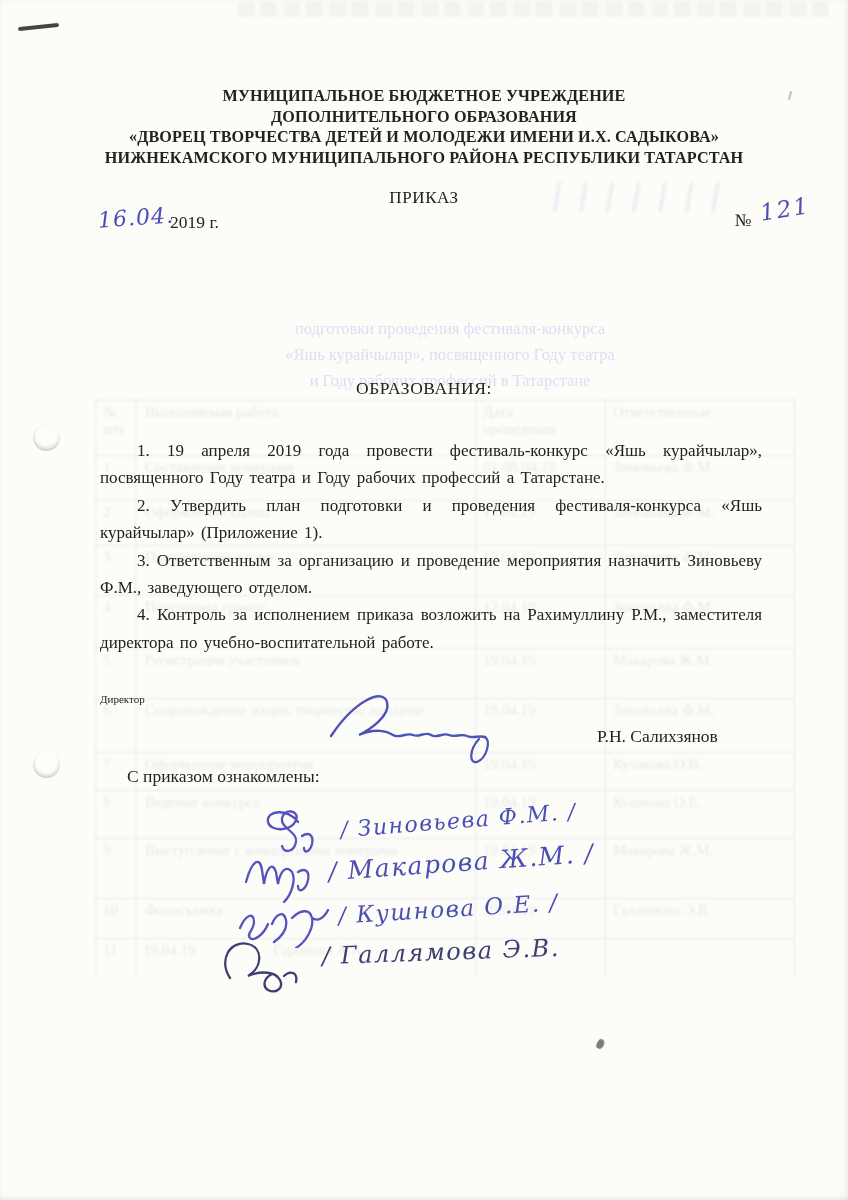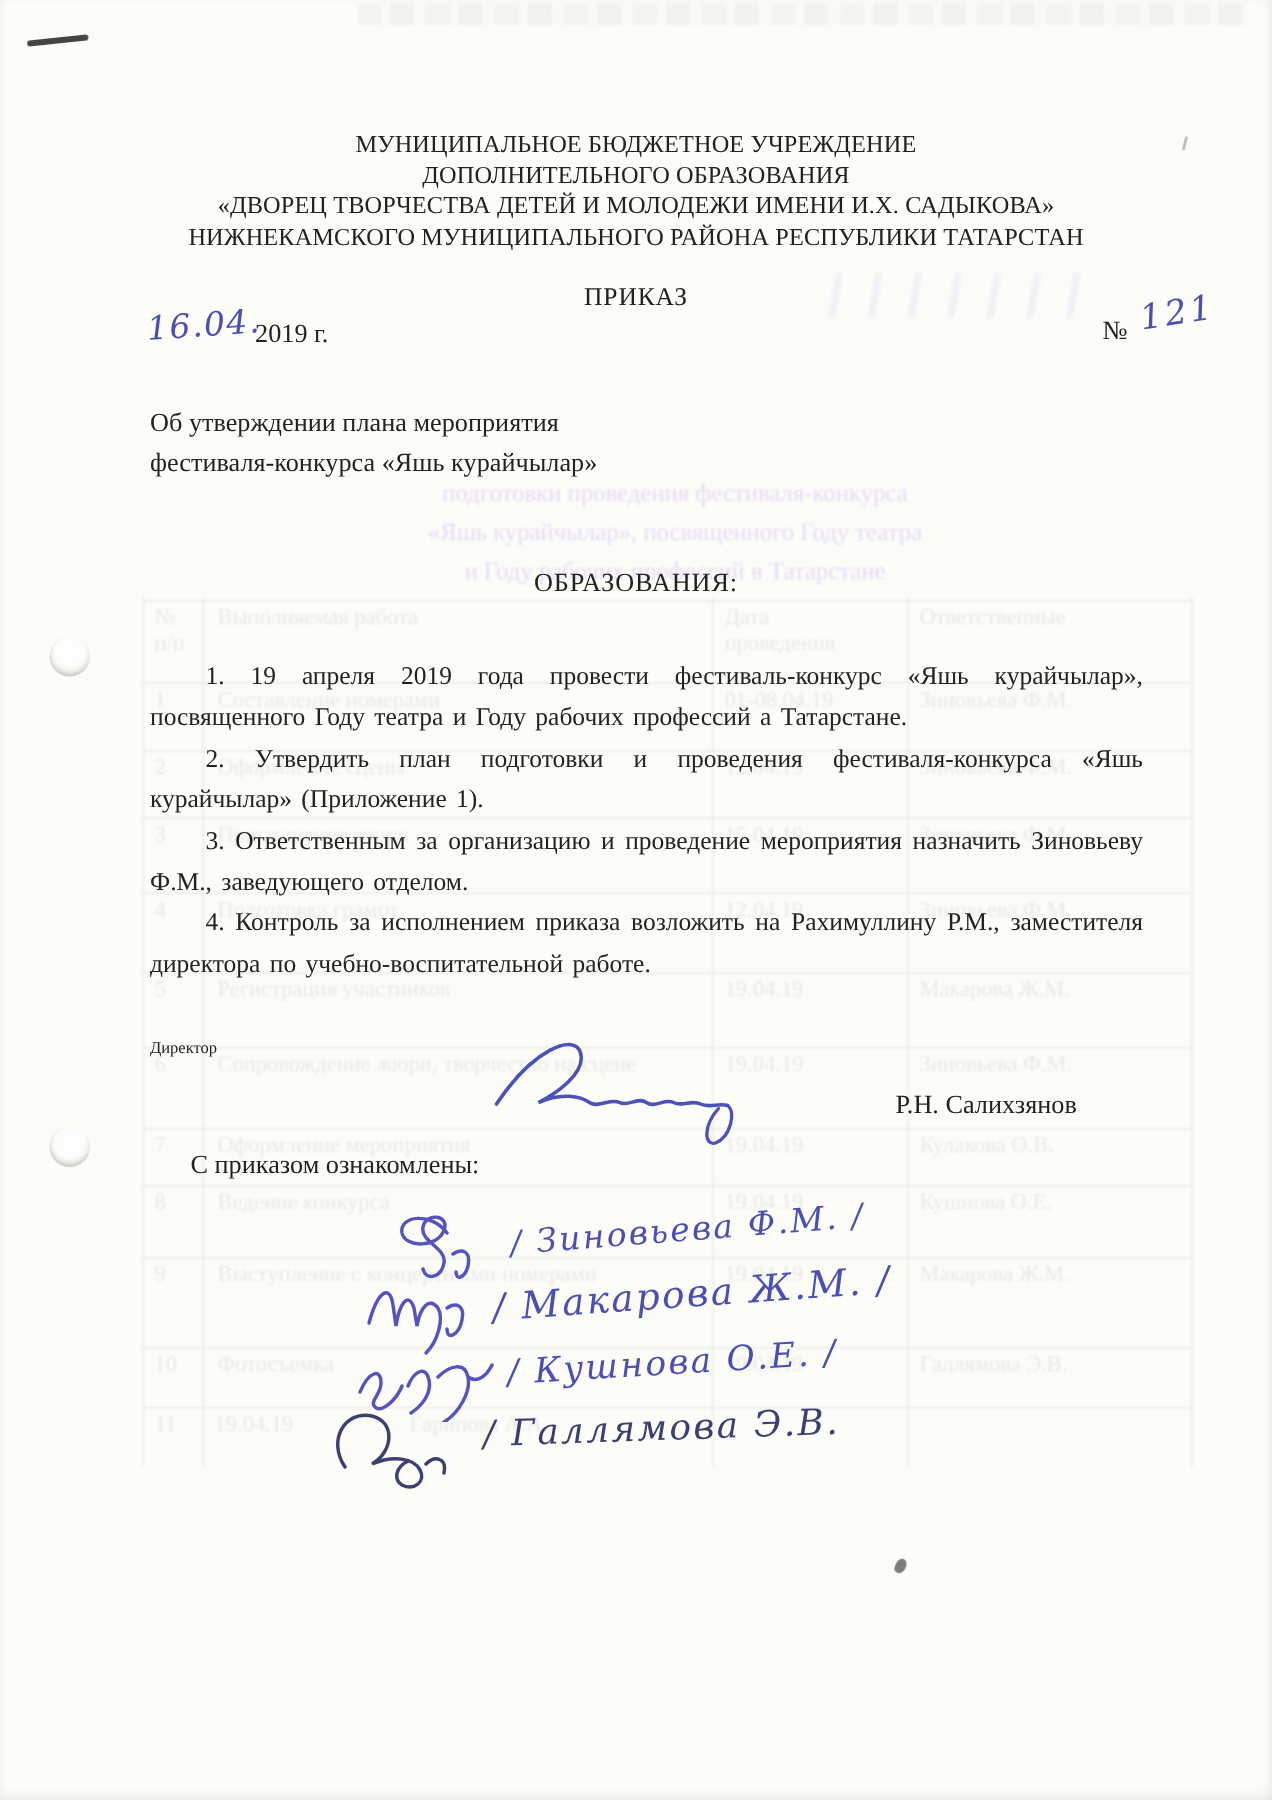--- a/index.html
+++ b/index.html
@@ -9,21 +9,21 @@
     font-family:"Liberation Serif",serif;color:#222220;
   }
   .page::after{
     content:"";position:absolute;inset:0;pointer-events:none;
     box-shadow:inset -4px 0 8px -4px rgba(60,60,55,.10),
                inset 0 -5px 9px -5px rgba(60,60,55,.12),
                inset 3px 0 6px -4px rgba(60,60,55,.05);
   }
   
   .header{position:absolute;left:74px;top:86px;width:700px;text-align:center;
-          font-size:16.2px;line-height:20.6px;letter-spacing:.1px;}
+          font-size:16.2px;line-height:20.6px;letter-spacing:.1px;font-weight:bold;}
   .order-title{position:absolute;left:74px;top:188px;width:700px;text-align:center;
           font-size:17px;letter-spacing:.6px;}
   .date-printed{position:absolute;left:170px;top:212px;font-size:17.5px;}
   .num-label{position:absolute;left:735px;top:210px;font-size:17.5px;}
   .subject{position:absolute;left:100px;top:268px;font-size:17.5px;line-height:26.5px;}
   .directive{position:absolute;left:74px;top:378px;width:700px;text-align:center;
           font-size:17.5px;letter-spacing:.6px;}
   .bodytext{position:absolute;left:100px;top:437px;width:662px;
           font-size:17px;line-height:27.4px;text-align:justify;}
   .bodytext p{margin:0;text-indent:37px;word-spacing:2px;}
@@ -184,24 +184,20 @@
     <div>НИЖНЕКАМСКОГО МУНИЦИПАЛЬНОГО РАЙОНА РЕСПУБЛИКИ ТАТАРСТАН</div>
   </div>
 
   <div class="order-title">ПРИКАЗ</div>
 
   <span class="date-hw hw">16.04.</span>
   <span class="date-printed">2019 г.</span>
   <span class="num-label">№</span>
   <span class="num-value hw">121</span>
 
-  <div class="subject">
-    <div>Об утверждении плана мероприятия</div>
-    <div>фестиваля-конкурса  «Яшь курайчылар»</div>
-  </div>
 
   <div class="directive">ОБРАЗОВАНИЯ:</div>
 
   <div class="bodytext">
     <p>1. 19 апреля 2019 года провести фестиваль-конкурс   «Яшь курайчылар», посвященного Году театра и Году рабочих профессий а Татарстане.</p>
     <p>2. Утвердить план подготовки и проведения фестиваля-конкурса «Яшь курайчылар» (Приложение 1).</p>
     <p>3. Ответственным за организацию и проведение мероприятия назначить Зиновьеву Ф.М., заведующего отделом.</p>
     <p>4. Контроль за исполнением приказа возложить на Рахимуллину Р.М., заместителя директора по учебно-воспитательной работе.</p>
   </div>
 

